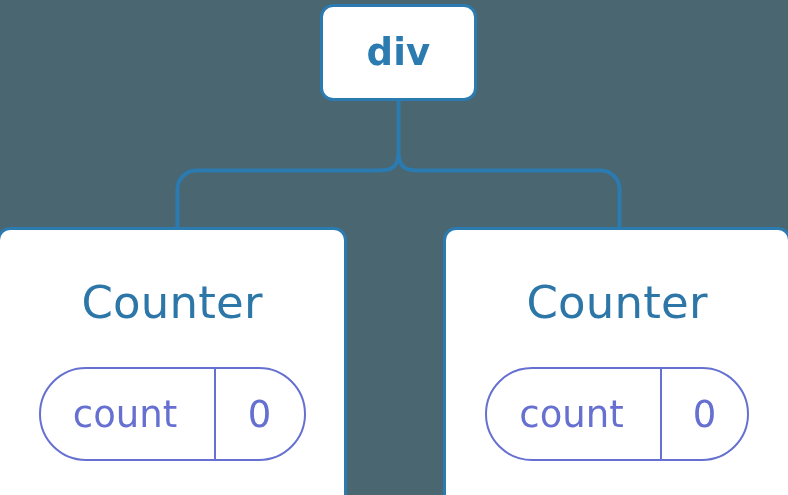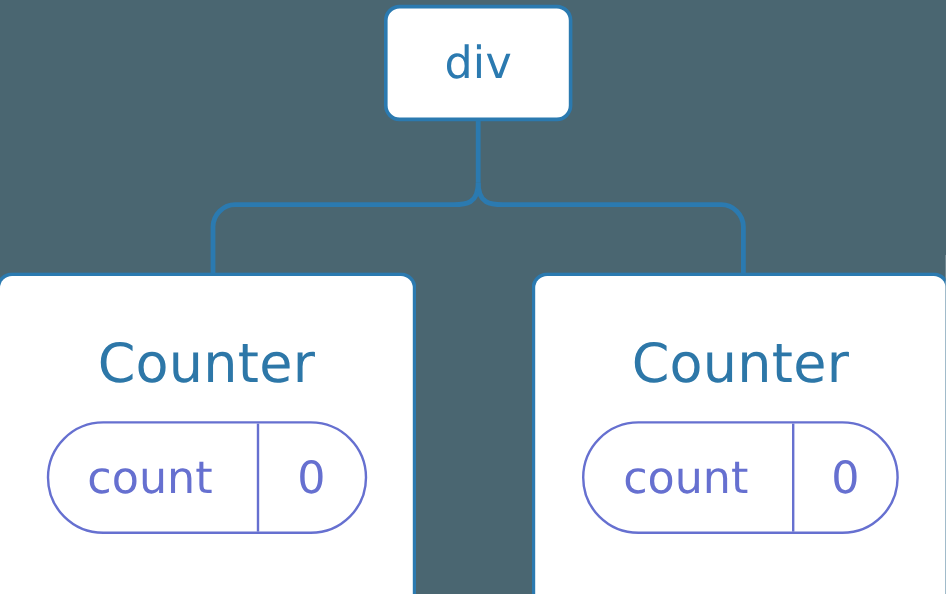--- a/index.html
+++ b/index.html
@@ -49,20 +49,21 @@
     top: 4px;
     width: 157px;
     height: 97px;
     justify-content: center;
   }
   .node-label-root {
     color: #2b7ab0;
     font-size: 37px;
     line-height: 1;
     letter-spacing: 0.2px;
+    font-weight: bold;
   }
 
   
   .card {
     top: 227px;
     height: 268px;
     border-bottom: none;
     border-bottom-left-radius: 0;
     border-bottom-right-radius: 0;
     justify-content: flex-start;
@@ -78,21 +79,21 @@
   .card-title {
     color: #2d77a8;
     font-size: 45px;
     line-height: 1;
     margin-top: 50px;
     letter-spacing: 0.2px;
   }
 
   
   .state-pill {
-    margin-top: 26px;
+    margin-top: 42px;
     height: 94px;
     border: 2px solid #6670d0;
     border-radius: 47px;
     box-sizing: border-box;
     display: flex;
     align-items: stretch;
     background: #ffffff;
   }
   #node-counter-0 .state-pill { width: 267px; }
   #node-counter-1 .state-pill { width: 264px; }

